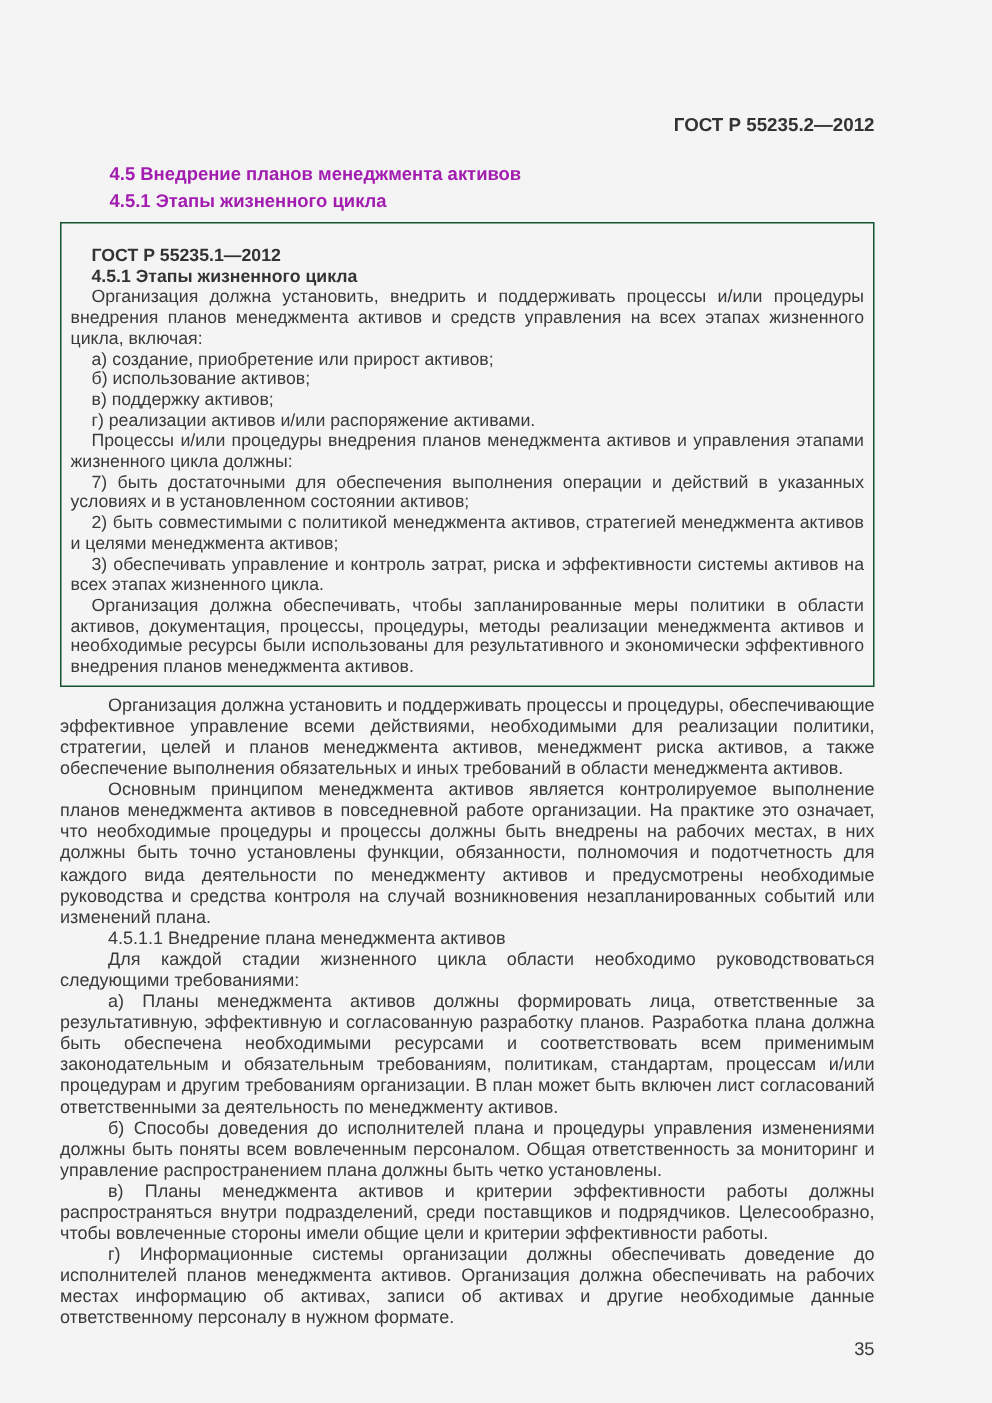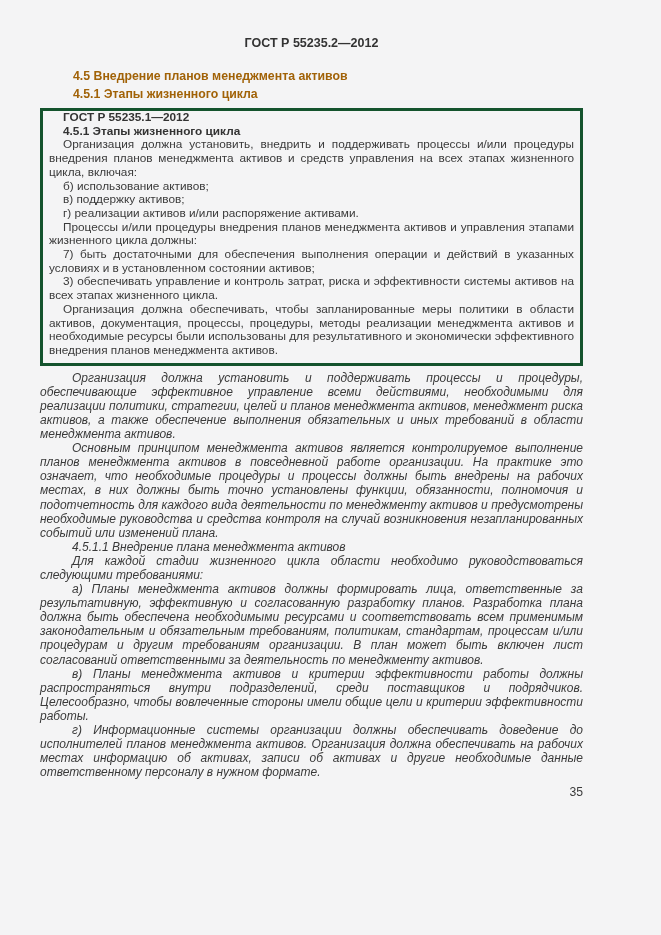--- a/index.html
+++ b/index.html
@@ -13,55 +13,55 @@
     position: relative;
     overflow: hidden;
   }
   .page-content {
     position: absolute;
     left: 40px;
     top: 0;
     width: 543px;
   }
   .doc-header {
-    margin-top: 36px;
-    text-align: center;
+    margin-top: 76px;
+    text-align: right;
     font-weight: bold;
     font-size: 12.5px;
     line-height: 14px;
     color: #333;
   }
   .sec-heading {
     font-weight: bold;
     font-size: 12.3px;
     line-height: 14px;
     margin-left: 33px;
-    color: #a16207;
+    color: #a21caf;
   }
   .sec-heading.first { margin-top: 19px; }
   .sec-heading.second { margin-top: 4px; }
   .quote-box {
     margin-top: 7px;
-    border: 3px solid #14532d;
-    padding: 0 6px 5px 6px;
+    border: 1px solid #14532d;
+    padding: 15px 6px 5px 6px;
     font-size: 11.8px;
     line-height: 13.7px;
   }
   .quote-box p {
     margin: 0;
     text-align: justify;
     text-indent: 14px;
   }
   .quote-box p.qb-title,
   .quote-box p.qb-subtitle {
     font-weight: bold;
     text-align: left;
     color: #333;
   }
-  .body-text { margin-top: 5px; font-style: italic; }
+  .body-text { margin-top: 5px; }
   .body-text p {
     margin: 0;
     text-align: justify;
     text-indent: 32px;
     font-size: 12px;
     line-height: 14.1px;
   }
   .page-number {
     margin-top: 6px;
     text-align: right;
@@ -77,34 +77,37 @@
   <div class="doc-header">ГОСТ Р 55235.2—2012</div>
 
   <div class="sec-heading first">4.5 Внедрение планов менеджмента активов</div>
 
   <div class="sec-heading second">4.5.1 Этапы жизненного цикла</div>
 
   <div class="quote-box">
     <p class="qb-title">ГОСТ Р 55235.1—2012</p>
     <p class="qb-subtitle">4.5.1 Этапы жизненного цикла</p>
     <p>Организация должна установить, внедрить и поддерживать процессы и/или процедуры внедрения планов менеджмента активов и средств управления на всех этапах жизненного цикла, включая:</p>
+    <p>а) создание, приобретение или прирост активов;</p>
     <p>б) использование активов;</p>
     <p>в) поддержку активов;</p>
     <p>г) реализации активов и/или распоряжение активами.</p>
     <p>Процессы и/или процедуры внедрения планов менеджмента активов и управления этапами жизненного цикла должны:</p>
     <p>7) быть достаточными для обеспечения выполнения операции и действий в указанных условиях и в установленном состоянии активов;</p>
+    <p>2) быть совместимыми с политикой менеджмента активов, стратегией менеджмента активов и целями менеджмента активов;</p>
     <p>3) обеспечивать управление и контроль затрат, риска и эффективности системы активов на всех этапах жизненного цикла.</p>
     <p>Организация должна обеспечивать, чтобы запланированные меры политики в области активов, документация, процессы, процедуры, методы реализации менеджмента активов и необходимые ресурсы были использованы для результативного и экономически эффективного внедрения планов менеджмента активов.</p>
   </div>
 
   <div class="body-text">
     <p>Организация должна установить и поддерживать процессы и процедуры, обеспечивающие эффективное управление всеми действиями, необходимыми для реализации политики, стратегии, целей и планов менеджмента активов, менеджмент риска активов, а также обеспечение выполнения обязательных и иных требований в области менеджмента активов.</p>
     <p>Основным принципом менеджмента активов является контролируемое выполнение планов менеджмента активов в повседневной работе организации. На практике это означает, что необходимые процедуры и процессы должны быть внедрены на рабочих местах, в них должны быть точно установлены функции, обязанности, полномочия и подотчетность для каждого вида деятельности по менеджменту активов и предусмотрены необходимые руководства и средства контроля на случай возникновения незапланированных событий или изменений плана.</p>
     <p>4.5.1.1 Внедрение плана менеджмента активов</p>
     <p>Для каждой стадии жизненного цикла области необходимо руководствоваться следующими требованиями:</p>
     <p>а) Планы менеджмента активов должны формировать лица, ответственные за результативную, эффективную и согласованную разработку планов. Разработка плана должна быть обеспечена необходимыми ресурсами и соответствовать всем применимым законодательным и обязательным требованиям, политикам, стандартам, процессам и/или процедурам и другим требованиям организации. В план может быть включен лист согласований ответственными за деятельность по менеджменту активов.</p>
+    <p>б) Способы доведения до исполнителей плана и процедуры управления изменениями должны быть поняты всем вовлеченным персоналом. Общая ответственность за мониторинг и управление распространением плана должны быть четко установлены.</p>
     <p>в) Планы менеджмента активов и критерии эффективности работы должны распространяться внутри подразделений, среди поставщиков и подрядчиков. Целесообразно, чтобы вовлеченные стороны имели общие цели и критерии эффективности работы.</p>
     <p>г) Информационные системы организации должны обеспечивать доведение до исполнителей планов менеджмента активов. Организация должна обеспечивать на рабочих местах информацию об активах, записи об активах и другие необходимые данные ответственному персоналу в нужном формате.</p>
   </div>
 
   <div class="page-number">35</div>
 
 </div>
 
 </body></html>

